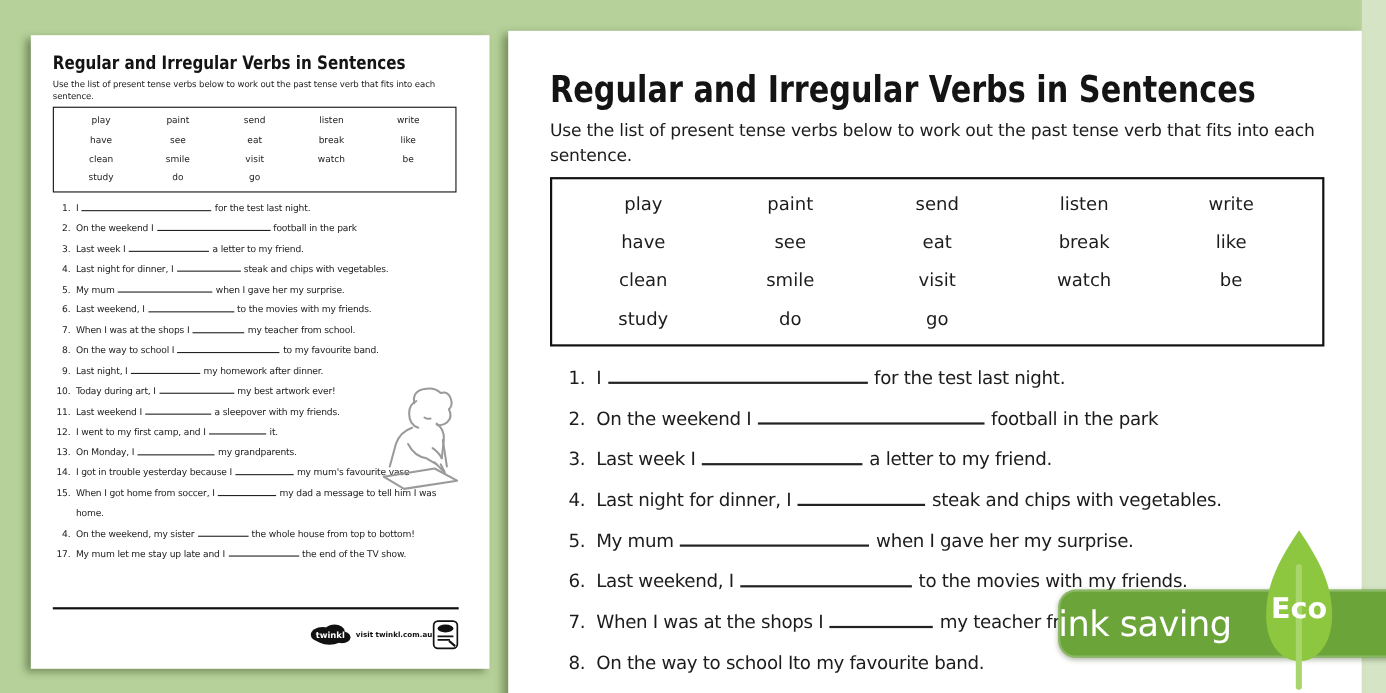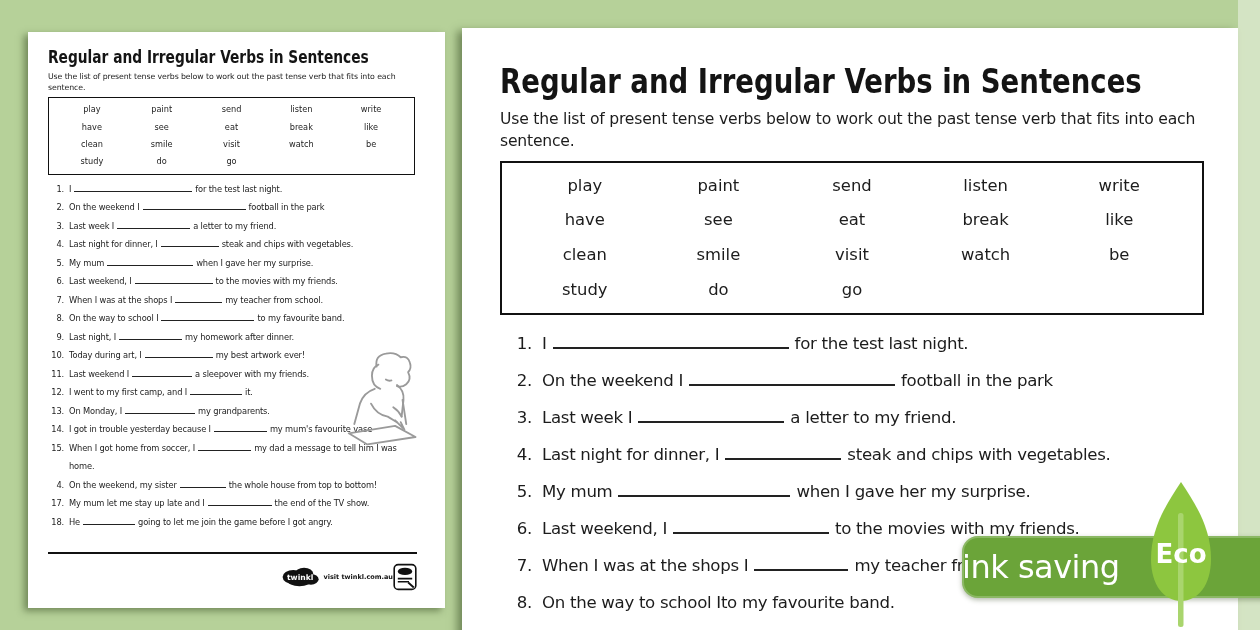--- a/index.html
+++ b/index.html
@@ -132,21 +132,20 @@
       <li class="sentence"><span class="num">8.</span><span>On the way to school I</span><span class="blank" style="--bw: 93;"></span><span>to my favourite band.</span></li>
       <li class="sentence"><span class="num">9.</span><span>Last night, I</span><span class="blank" style="--bw: 63;"></span><span>my homework after dinner.</span></li>
       <li class="sentence"><span class="num">10.</span><span>Today during art, I</span><span class="blank" style="--bw: 68;"></span><span>my best artwork ever!</span></li>
       <li class="sentence"><span class="num">11.</span><span>Last weekend I</span><span class="blank" style="--bw: 60;"></span><span>a sleepover with my friends.</span></li>
       <li class="sentence"><span class="num">12.</span><span>I went to my first camp, and I</span><span class="blank" style="--bw: 52;"></span><span>it.</span></li>
       <li class="sentence"><span class="num">13.</span><span>On Monday, I</span><span class="blank" style="--bw: 70;"></span><span>my grandparents.</span></li>
       <li class="sentence"><span class="num">14.</span><span>I got in trouble yesterday because I</span><span class="blank" style="--bw: 53;"></span><span>my mum's favourite vase</span></li>
       <li class="sentence"><span class="num">15.</span><span>When I got home from soccer, I</span><span class="blank" style="--bw: 53;"></span><span>my dad a message to tell him I was home.</span></li>
       <li class="sentence"><span class="num">4.</span><span>On the weekend, my sister</span><span class="blank" style="--bw: 46;"></span><span>the whole house from top to bottom!</span></li>
       <li class="sentence"><span class="num">17.</span><span>My mum let me stay up late and I</span><span class="blank" style="--bw: 64;"></span><span>the end of the TV show.</span></li>
-      <li class="sentence"><span class="num">18.</span><span>He</span><span class="blank" style="--bw: 52;"></span><span>going to let me join the game before I got angry.</span></li>
     </ol>
 
   <svg class="illus" viewBox="0 0 100 110">
     <g fill="none" stroke="#9a9a9a" stroke-width="2" stroke-linecap="round" stroke-linejoin="round">
       <path d="M42 20 q-2 -12 10 -14 q10 -2 16 4 q8 -2 10 6 q2 6 -2 10 q4 8 -2 13 q-5 4 -10 2"></path>
       <path d="M44 18 q-7 3 -7 12 q0 11 9 14"></path>
       <path d="M52 34 q3 2 6 1"></path>
       <path d="M64 40 q8 6 7 16 l-2 18"></path>
       <path d="M60 64 q6 4 9 10"></path>
       <path d="M40 44 q-12 4 -16 16 l-6 22"></path>

